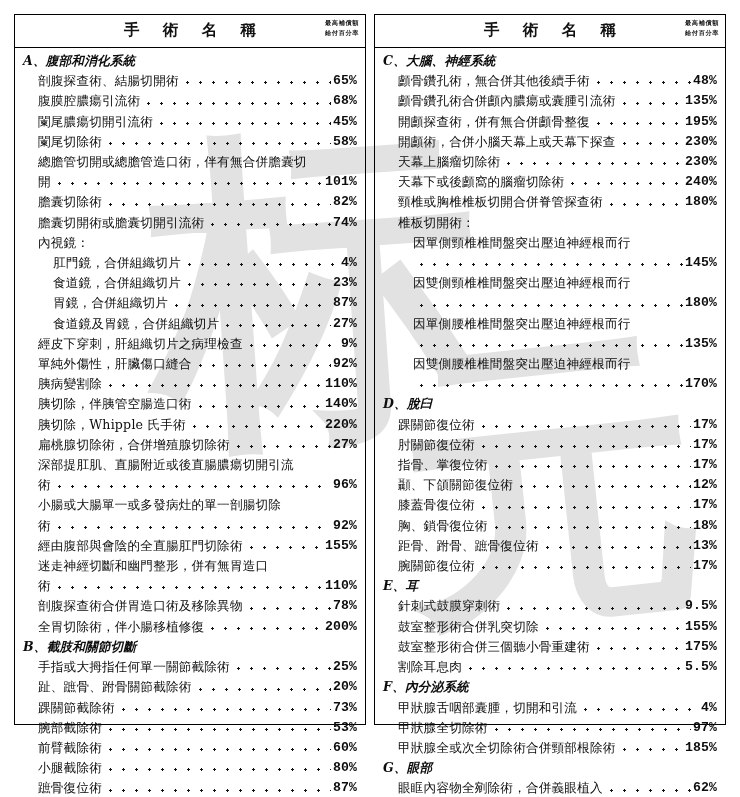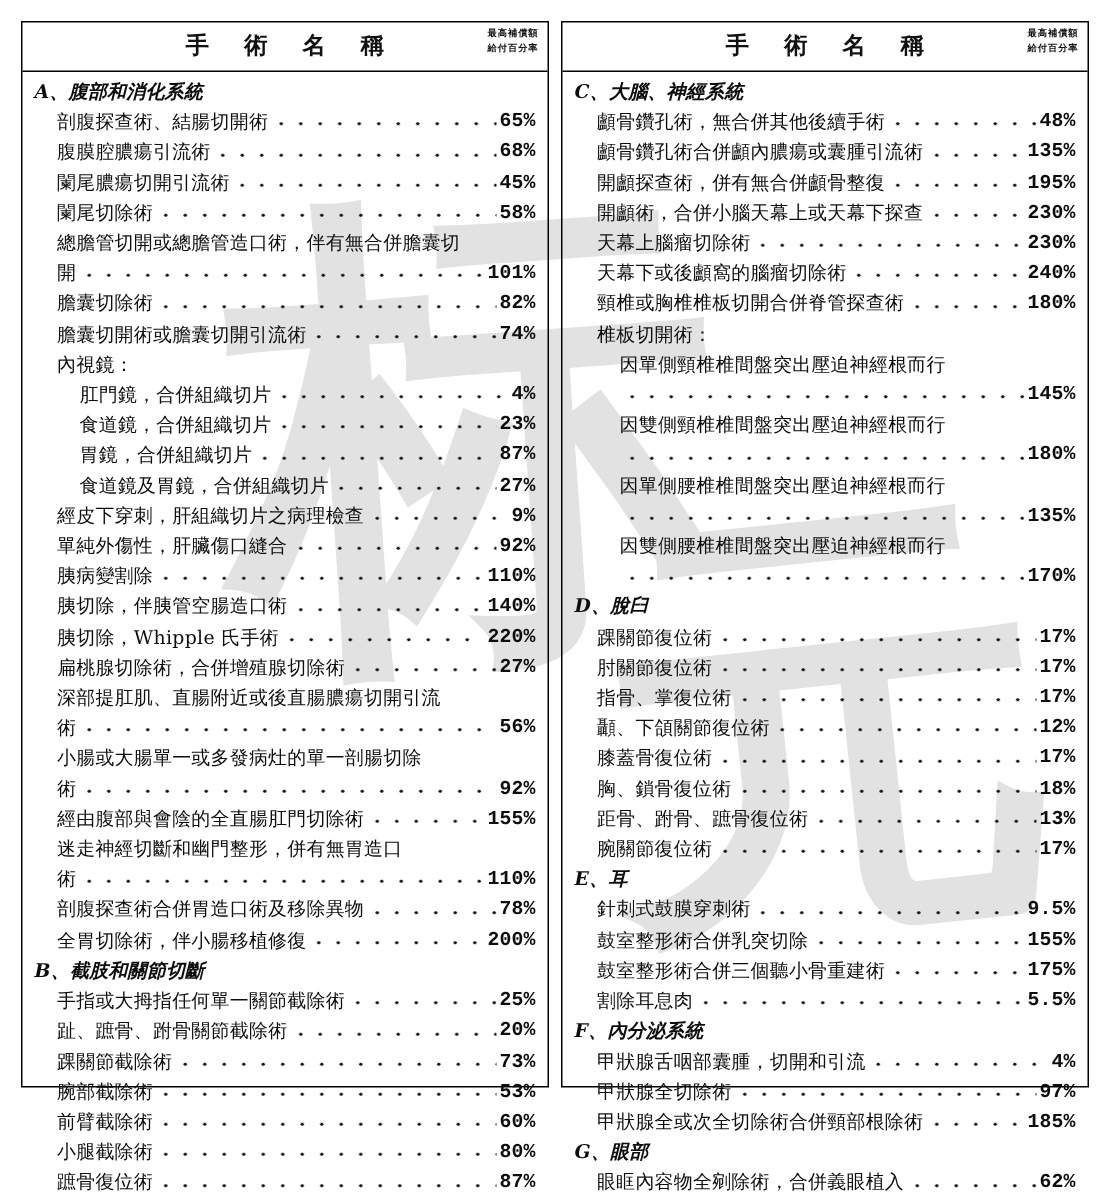--- a/index.html
+++ b/index.html
@@ -255,21 +255,21 @@
           <span class="item-label">扁桃腺切除術，合併增殖腺切除術</span>
           <span class="leader"></span>
           <span class="item-value">27%</span>
         </div>
         <div class="item indent1 noleader novalue">
           <span class="item-label">深部提肛肌、直腸附近或後直腸膿瘍切開引流</span>
         </div>
         <div class="item indent1">
           <span class="item-label">術</span>
           <span class="leader"></span>
-          <span class="item-value">56%</span>
+          <span class="item-value">96%</span>
         </div>
         <div class="item indent1 noleader novalue">
           <span class="item-label">小腸或大腸單一或多發病灶的單一剖腸切除</span>
         </div>
         <div class="item indent1">
           <span class="item-label">術</span>
           <span class="leader"></span>
           <span class="item-value">92%</span>
         </div>
         <div class="item indent1">

